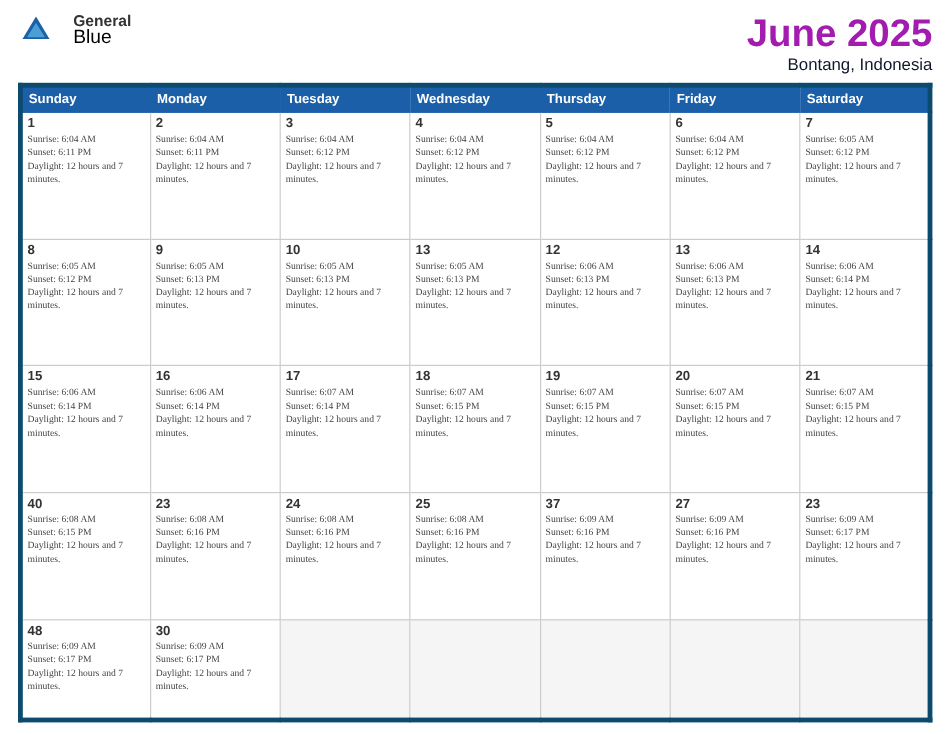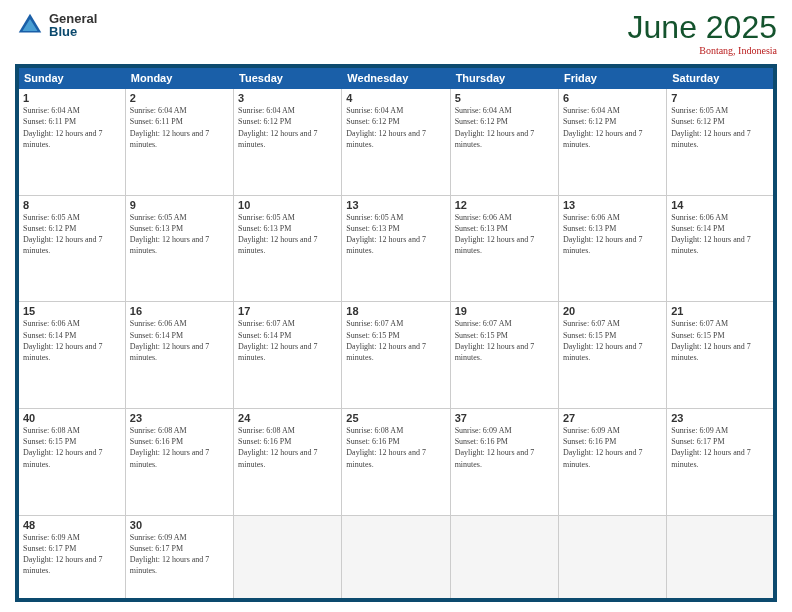--- a/index.html
+++ b/index.html
@@ -19,54 +19,53 @@
     }
     .header-row {
       display: flex;
       justify-content: space-between;
       align-items: flex-start;
       margin-bottom: 8px;
     }
     .logo {
       display: flex;
       align-items: center;
-      gap: 4px;
+      gap: 16px;
     }
     .logo-text {
       display: flex;
       flex-direction: column;
       line-height: 1;
     }
     .logo-general {
       font-size: 13px;
       font-weight: bold;
       color: #333;
     }
     .logo-blue {
-      font-size: 13px;
-      font-weight: bold;
-      color: #0c4a6e;
+      font-size: 16px;
+      font-weight: normal;
+      color: #000000;
     }
     .logo-icon {
       width: 30px;
       height: 30px;
     }
     .title-block {
       text-align: right;
     }
     .month-title {
       font-size: 32px;
-      font-weight: normal;
-      color: #14532d;
+      font-weight: bold;
+      color: #a21caf;
       line-height: 1.1;
     }
     .subtitle {
-      font-size: 10px;
-      color: #b91c1c;
-      font-family: Liberation Serif, serif;
+      font-size: 14px;
+      color: #0f172a;
     }
     .calendar {
       flex: 1;
       border: 4px solid #0c4a6e;
       border-collapse: collapse;
       width: 100%;
       table-layout: fixed;
     }
     .calendar th {
       background: #1a5fa8;

